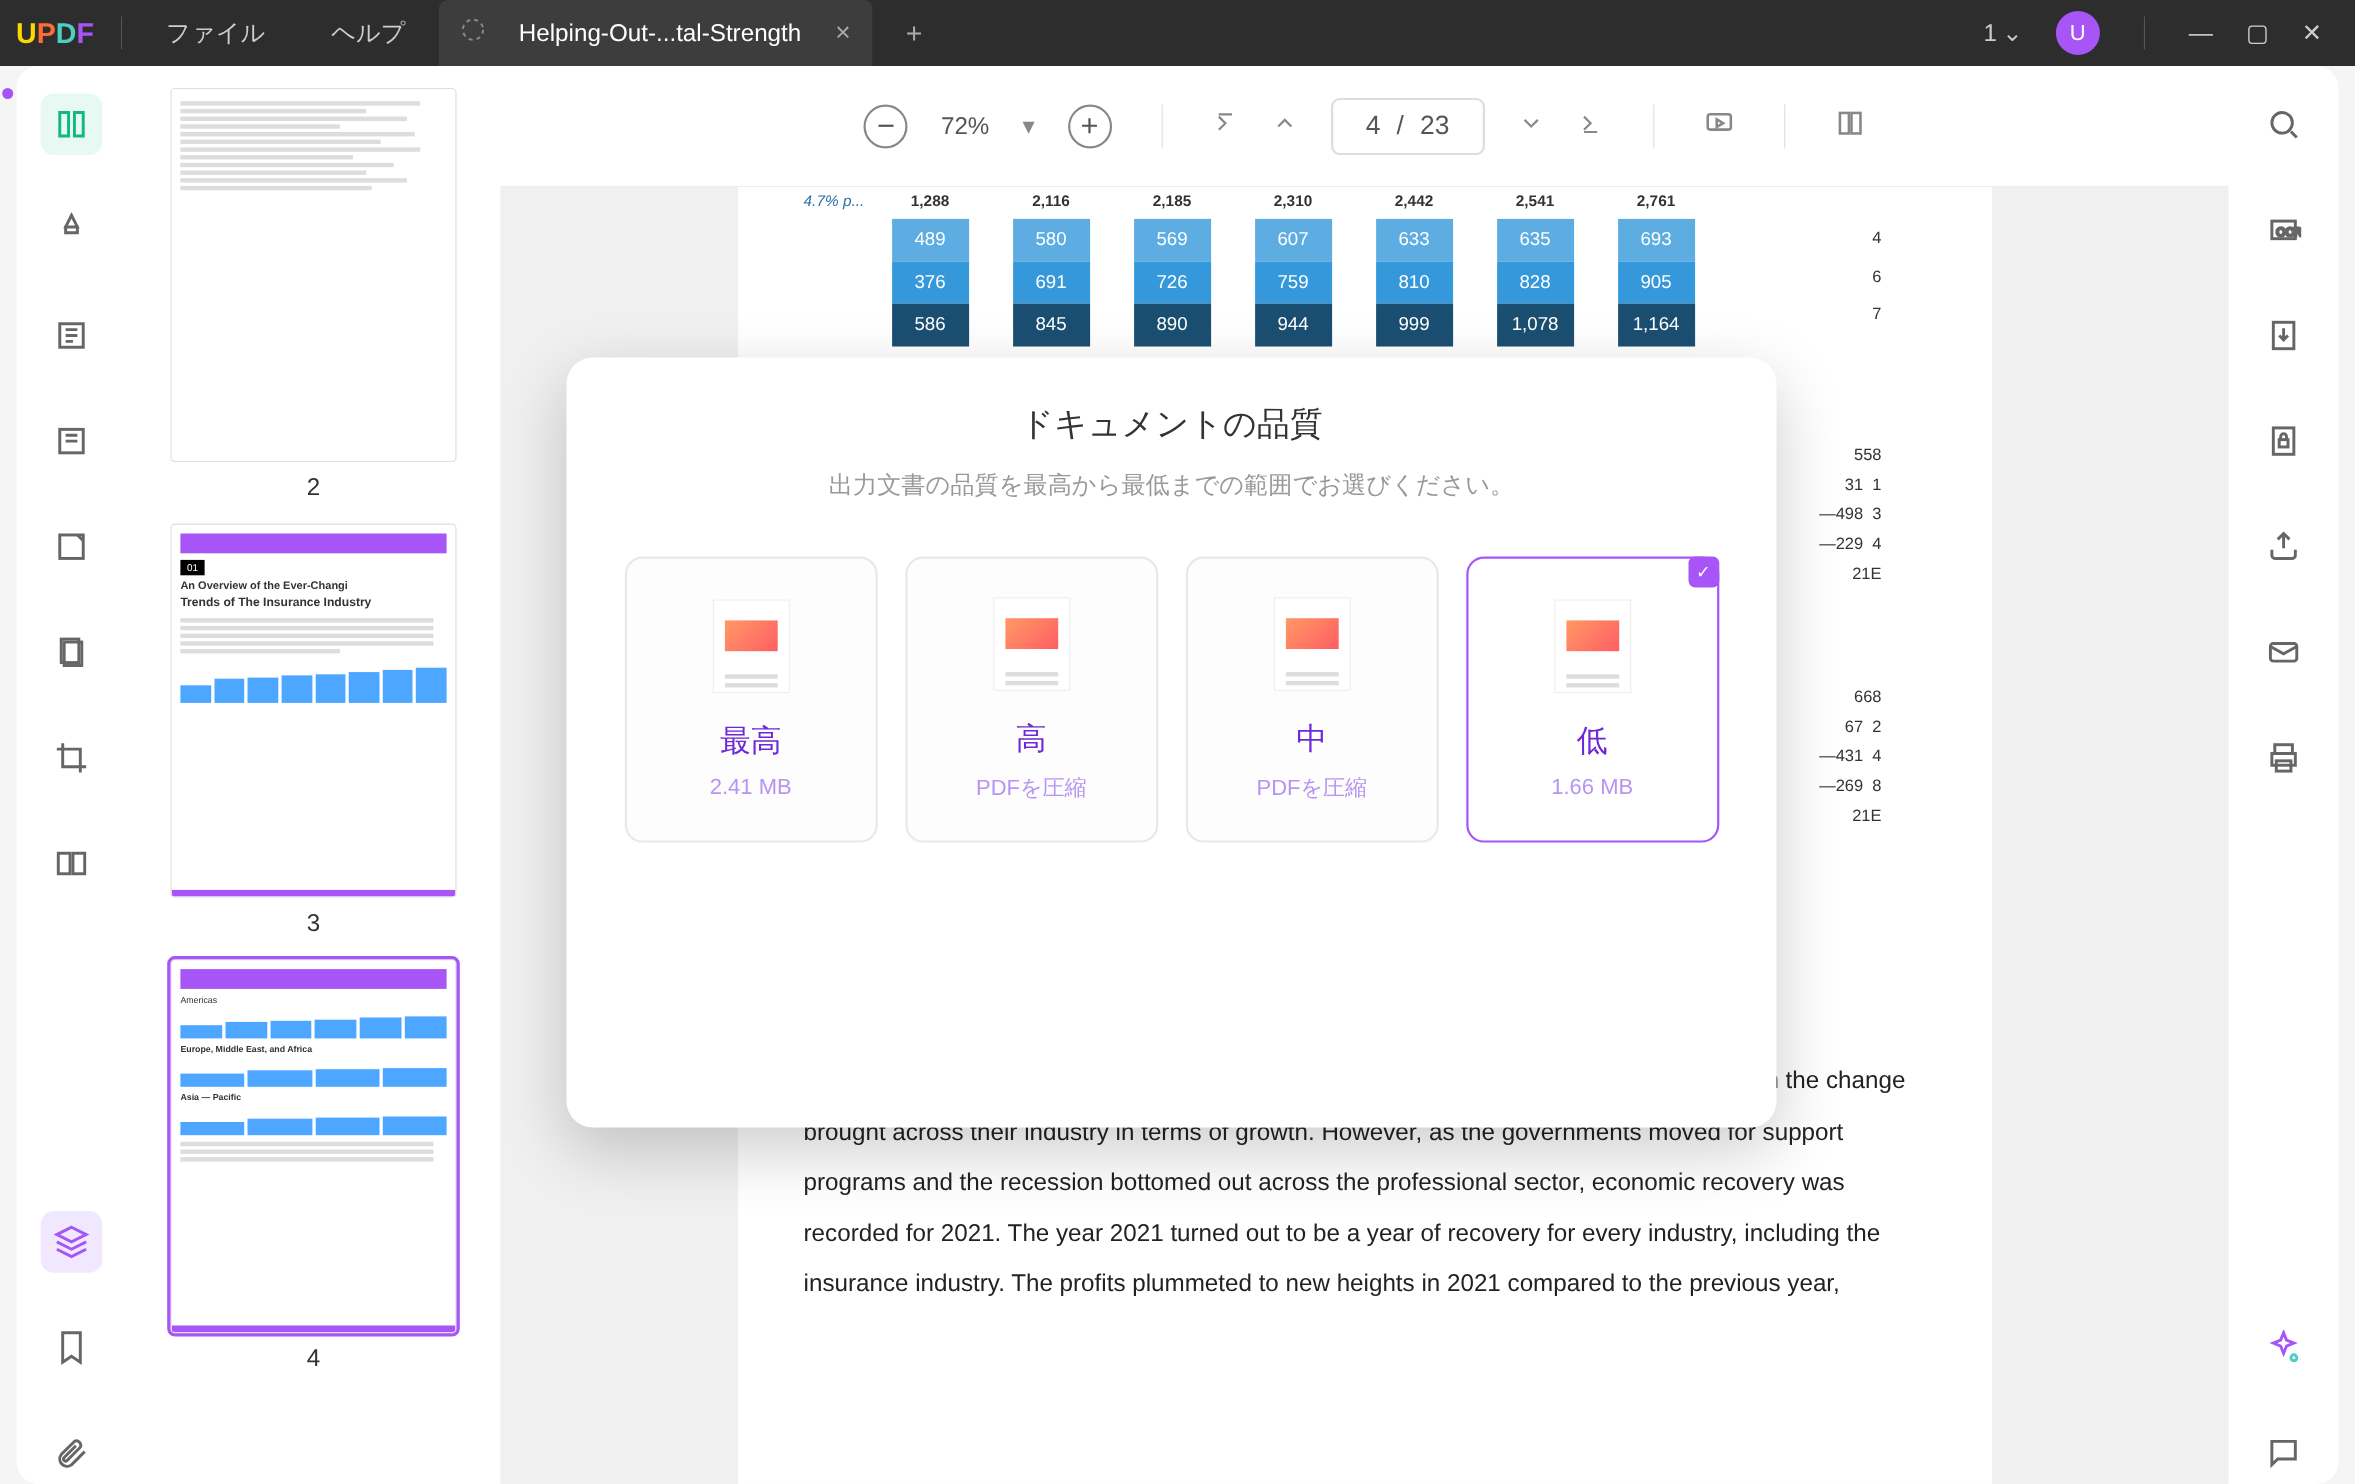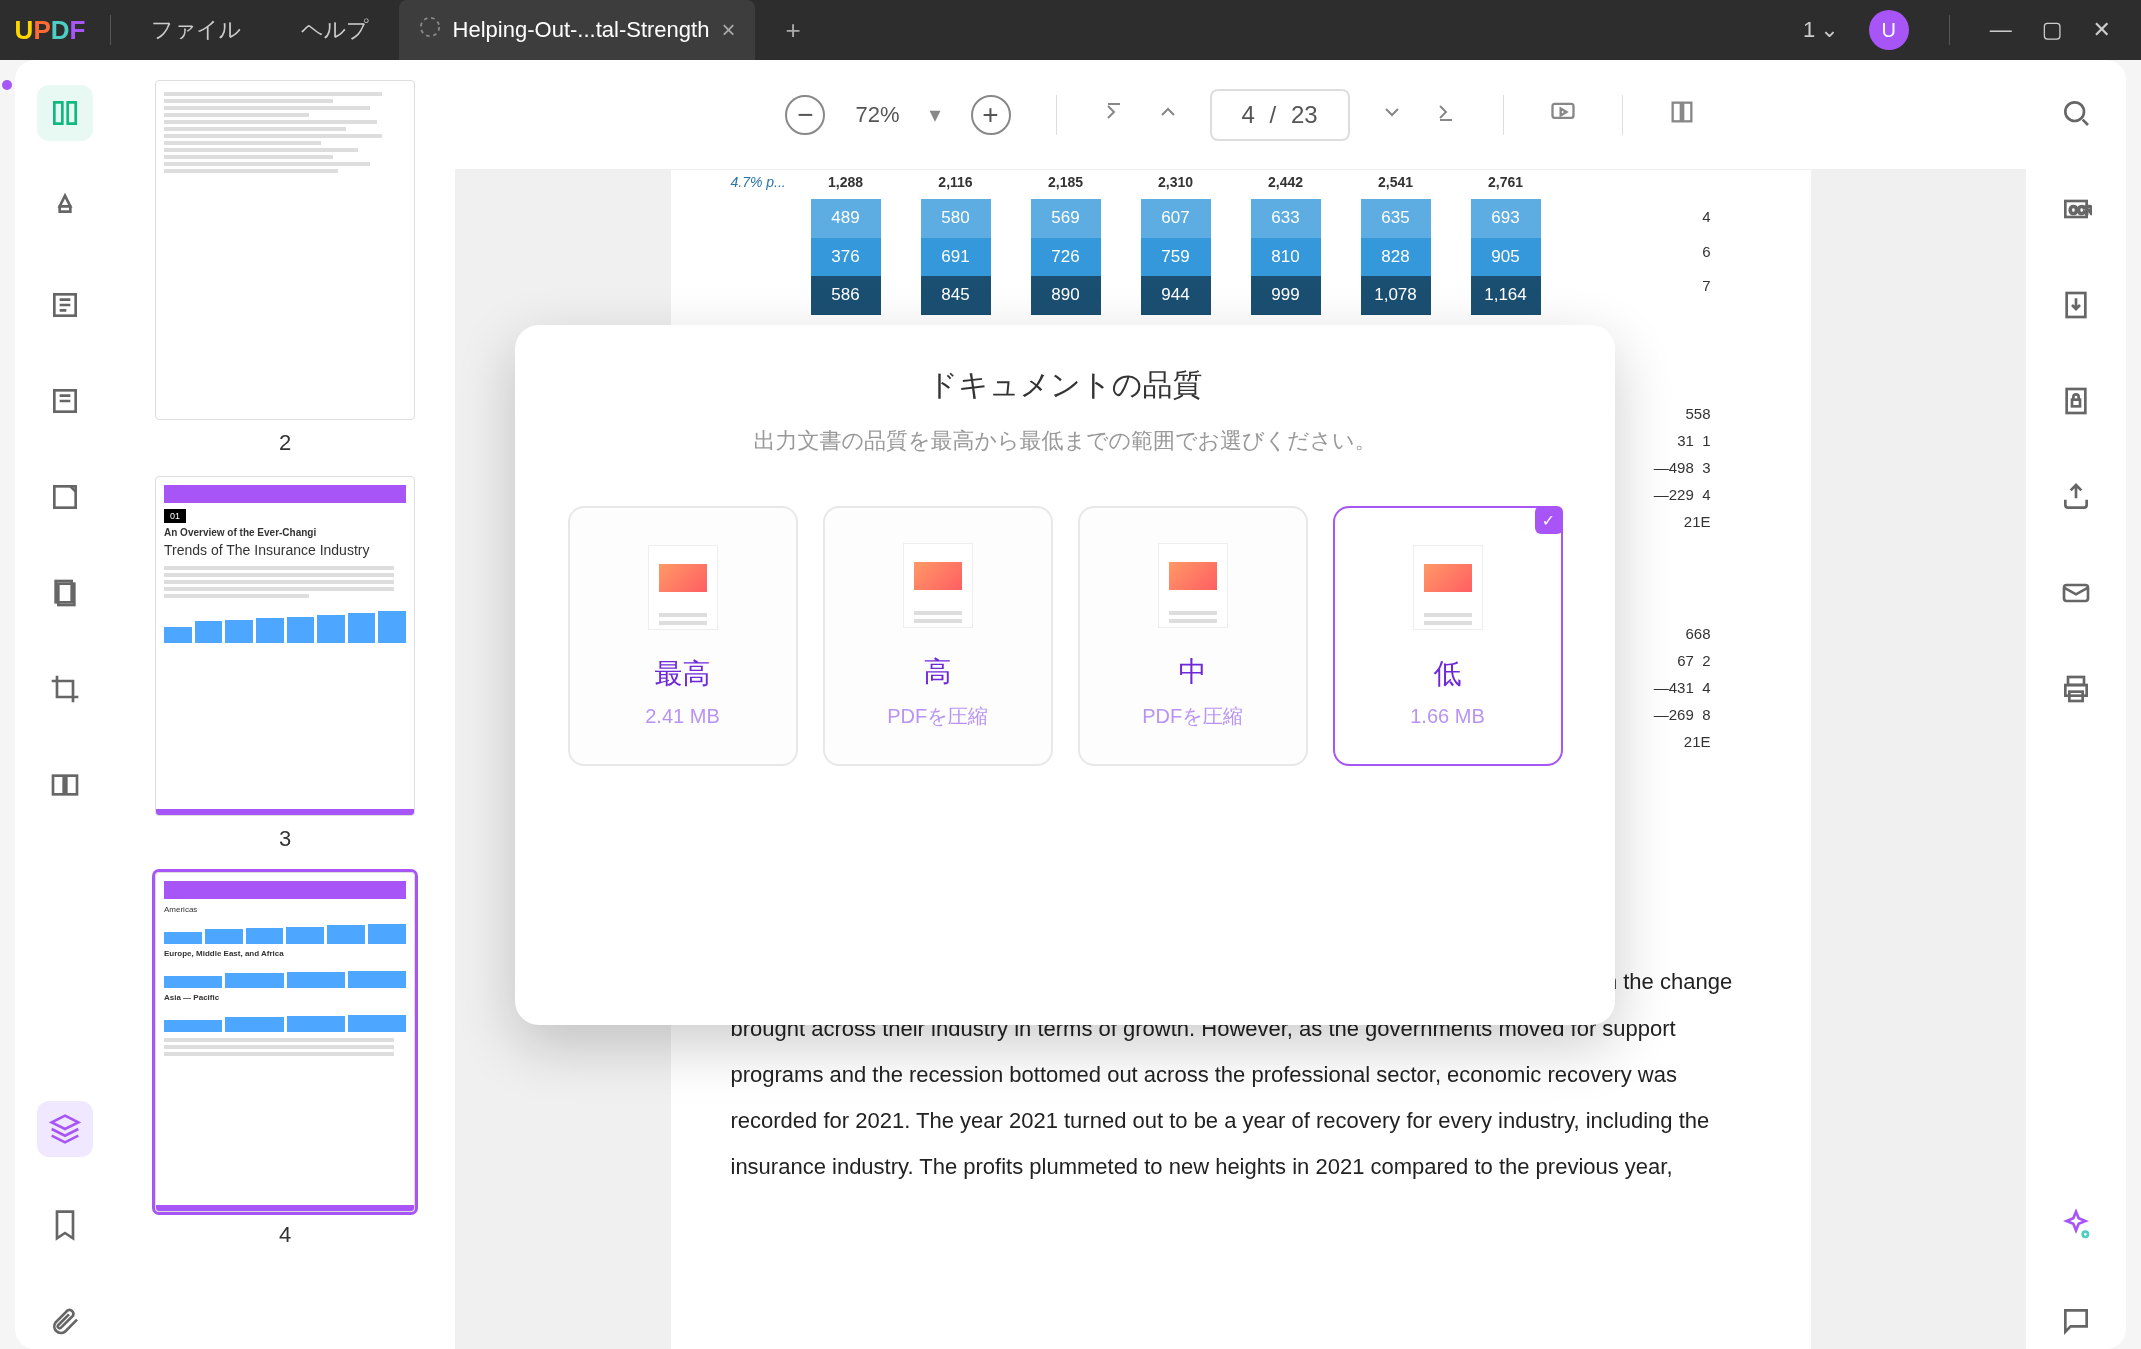--- a/index.html
+++ b/index.html
@@ -2,21 +2,21 @@
 <html><head>
 <meta charset="utf-8">
 <style>
 *{margin:0;padding:0;box-sizing:border-box;font-family:-apple-system,"Segoe UI","Hiragino Sans","Yu Gothic",sans-serif}
 body{background:#f5f5f5;width:2141px;height:1349px;overflow:hidden;position:relative}
 .titlebar{height:60px;background:#2d2d2d;display:flex;align-items:center;color:#ccc;font-size:22px}
 .logo{width:100px;display:flex;align-items:center;justify-content:center;font-weight:700;font-size:26px}
 .logo .u{color:#ffd700}.logo .p{color:#ff6b35}.logo .d{color:#4ecdc4}.logo .f{color:#a855f7}
 .vsep{width:1px;height:30px;background:#555;margin:0 10px}
 .menu{padding:0 30px;cursor:pointer}
-.tab{background:#3d3d3d;height:60px;display:flex;align-items:center;padding:0 20px;gap:12px;border-radius:8px 8px 0 0;color:#fff}
+.tab{background:#3d3d3d;height:60px;display:flex;align-items:center;padding:0 20px;gap:31px;border-radius:8px 8px 0 0;color:#fff}
 .tab-icon{color:#888}
 .tab-close{color:#aaa;cursor:pointer;font-size:24px}
 .newtab{padding:0 30px;font-size:26px;cursor:pointer;color:#aaa}
 .win-controls{margin-left:auto;display:flex;align-items:center;gap:30px;padding-right:30px}
 .avatar{width:40px;height:40px;border-radius:50%;background:#a855f7;color:#fff;display:flex;align-items:center;justify-content:center;font-size:20px}
 .win-btn{font-size:22px;cursor:pointer}
 .dropdown-ind{display:flex;align-items:center;gap:5px}
 
 .main{display:flex;height:1289px;background:#fff;border-radius:20px;margin:0 15px;overflow:hidden}
 .left-tools{width:100px;display:flex;flex-direction:column;align-items:center;padding-top:25px;gap:40px}
@@ -202,21 +202,21 @@
         <div class="thumb-line" style="width:85%"></div>
           <div class="thumb-line" style="width:72%"></div>
       </div>
       <div class="thumb-num">2</div>
     </div>
     <div class="thumb">
       <div class="thumb-img">
         <div class="thumb-header"></div>
         <span class="badge01">01</span>
         <div style="font-size:10px;font-weight:700;margin:4px 0">An Overview of the Ever-Changi</div>
-        <div style="font-size:14px;font-weight:400">Trends of The Insurance Industry</div>
+        <div style="font-size:11px;font-weight:700">Trends of The Insurance Industry</div>
         <div class="thumb-line" style="width:95%;margin-top:8px"></div><div class="thumb-line" style="width:95%"></div>
         <div class="thumb-line" style="width:95%"></div><div class="thumb-line" style="width:95%"></div>
         <div class="thumb-line" style="width:60%"></div>
         <div class="thumb-chart">
           <div class="thumb-bar" style="height:40%"></div>
             <div class="thumb-bar" style="height:55%"></div>
           <div class="thumb-bar" style="height:58%"></div>
             <div class="thumb-bar" style="height:62%"></div>
           <div class="thumb-bar" style="height:65%"></div>
             <div class="thumb-bar" style="height:70%"></div>

